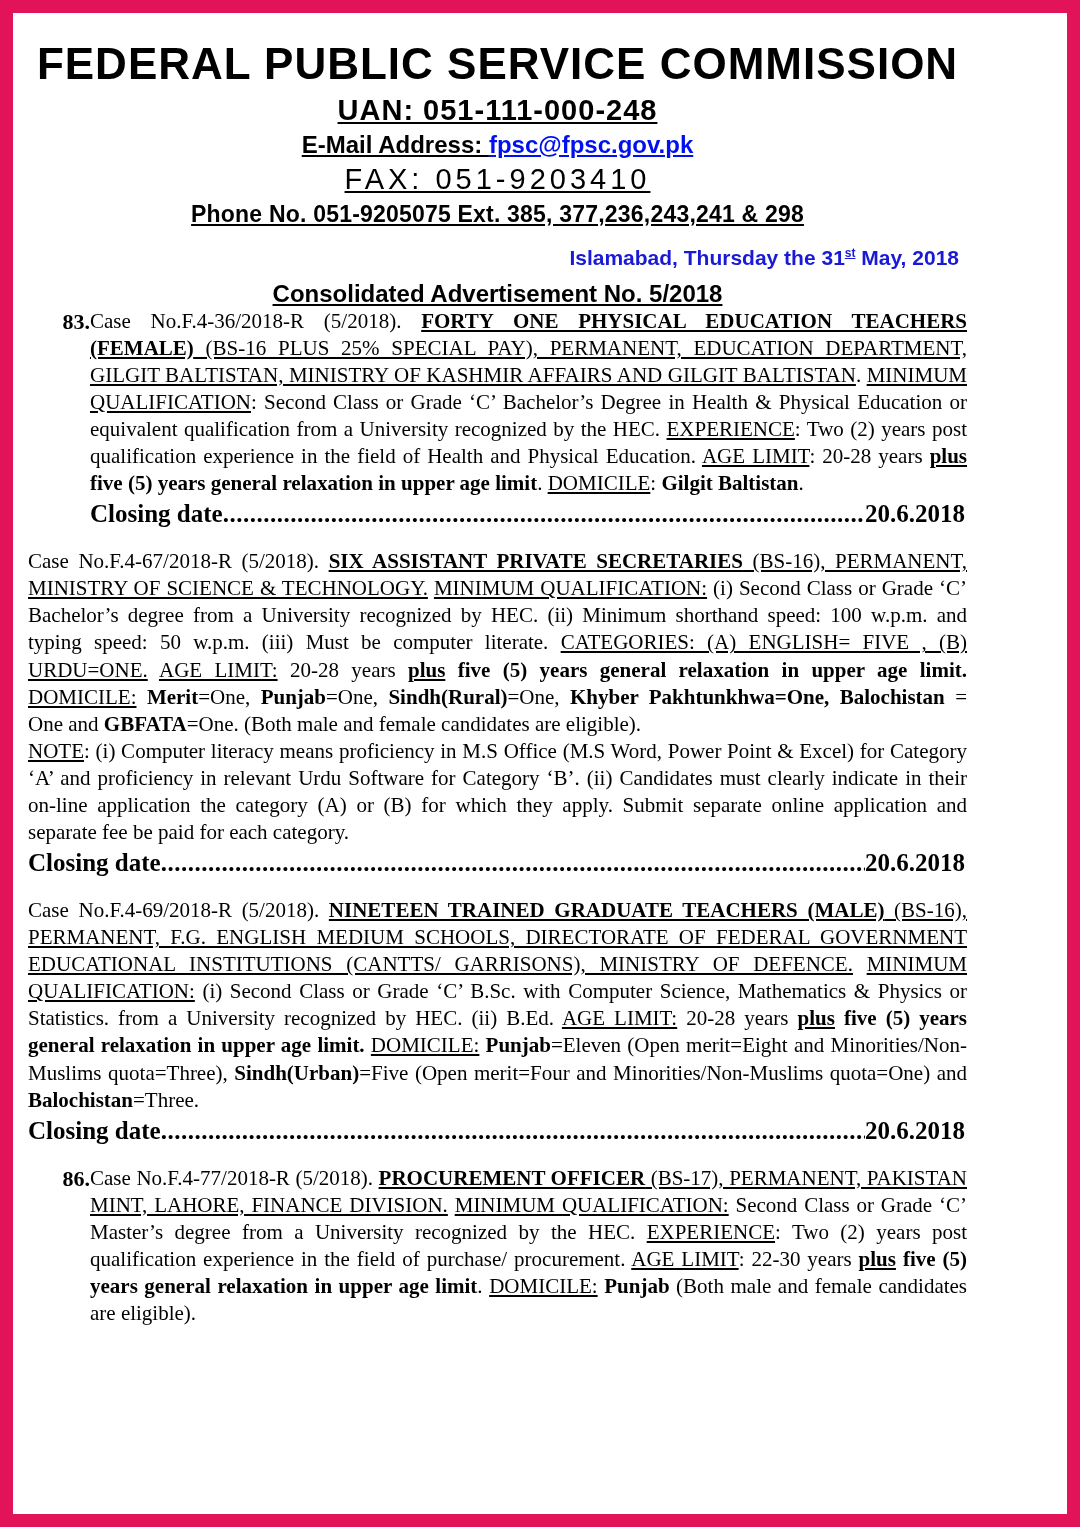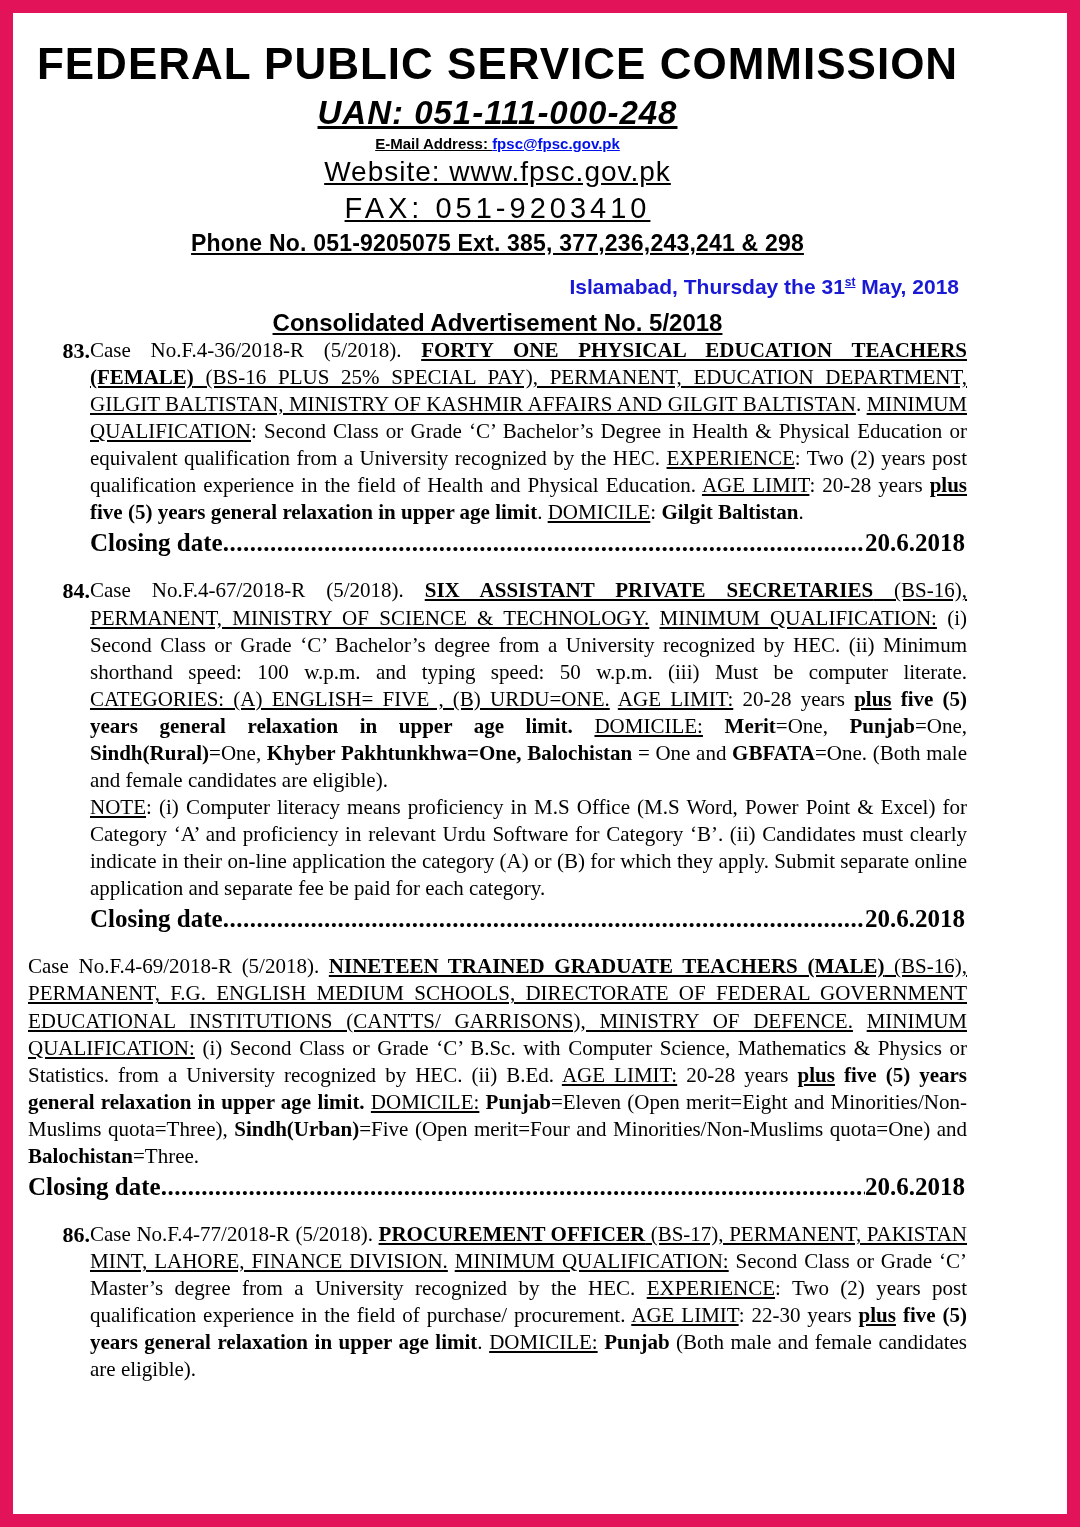--- a/index.html
+++ b/index.html
@@ -21,26 +21,26 @@
   }
   
   .hdr{text-align:center;}
   .hdr-title{
     font-family:"Liberation Sans", sans-serif;
     font-weight:900;font-size:44px;letter-spacing:1px;
     line-height:1.12;margin:0 0 4px 0;white-space:nowrap;
   }
   .hdr-uan{
     font-family:"Liberation Sans", sans-serif;
-    font-size:33px;font-weight:bold;letter-spacing:1px;
-    text-decoration:underline;line-height:1.25;font-style:italic;
+    font-size:29px;font-weight:bold;letter-spacing:1px;
+    text-decoration:underline;line-height:1.25;
   }
   .hdr-email{
     font-family:"Liberation Sans", sans-serif;
-    font-size:15px;font-weight:bold;line-height:1.35;
+    font-size:24px;font-weight:bold;line-height:1.35;
   }
   .hdr-email .lbl{text-decoration:underline;}
   .hdr-email a{color:var(--link-color);text-decoration:underline;}
   .hdr-web{
     font-family:"Liberation Sans", sans-serif;
     font-size:28px;letter-spacing:1px;
     text-decoration:underline;line-height:1.3;
   }
   .hdr-fax{
     font-family:"Liberation Sans", sans-serif;
@@ -102,21 +102,20 @@
 
 <div class="page">
 
   <div class="hdr">
     <h1 class="hdr-title">FEDERAL PUBLIC SERVICE COMMISSION</h1>
     <div class="hdr-uan">UAN: 051-111-000-248</div>
     <div class="hdr-email">
       <span class="lbl">E-Mail Address: </span>
       <a href="#">fpsc@fpsc.gov.pk</a>
     </div>
-    <div class="hdr-web">Website: www.fpsc.gov.pk</div>
     <div class="hdr-fax">FAX: 051-9203410</div>
     <div class="hdr-phone">Phone No.  051-9205075 Ext. 385, 377,236,243,241 &amp; 298</div>
   </div>
 
   <div class="dateline">
     <span>Islamabad, Thursday the 31</span><sup>st</sup><span> May, 2018</span>
   </div>
 
   <div class="ad-title">Consolidated Advertisement No. 5/2018</div>
 
@@ -130,21 +129,20 @@
           </div>
         <div class="closing">
           <span>Closing date</span>
             <span class="dots">....................................................................................................................................................................................................................................................................</span>
             <span class="cdate">20.6.2018</span>
         </div>
       </div>
     </div>
 
     <div class="item">
-      <div class="item-num">84.</div>
       <div class="item-body">
         <div>
             <p class="item-par"><span>Case No.F.4-67/2018-R (5/2018). </span><span class="b u">SIX ASSISTANT PRIVATE SECRETARIES</span><span class="u"> (BS-16), PERMANENT, MINISTRY OF SCIENCE &amp; TECHNOLOGY.</span><span> </span><span class="u">MINIMUM QUALIFICATION:</span><span> (i) Second Class or Grade ‘C’ Bachelor’s degree from a University recognized by HEC. (ii) Minimum shorthand speed: 100 w.p.m. and typing speed: 50 w.p.m. (iii) Must be computer literate. </span><span class="u">CATEGORIES: (A) ENGLISH= FIVE , (B) URDU=ONE.</span><span> </span><span class="u">AGE LIMIT:</span><span> 20-28 years </span><span class="b u">plus</span><span class="b"> five (5) years general relaxation in upper age limit. </span><span class="u">DOMICILE:</span><span> </span><span class="b">Merit</span><span>=One, </span><span class="b">Punjab</span><span>=One, </span><span class="b">Sindh(Rural)</span><span>=One, </span><span class="b">Khyber Pakhtunkhwa=One,</span><span> </span><span class="b">Balochistan</span><span> = One and </span><span class="b">GBFATA</span><span>=One. (Both male and female candidates are eligible).</span></p>
             <p class="item-par"><span class="u">NOTE</span><span>: (i) Computer literacy means proficiency in M.S Office (M.S Word, Power Point &amp; Excel) for Category ‘A’ and proficiency in relevant Urdu Software for Category ‘B’. (ii) Candidates must clearly indicate in their on-line application the category (A) or (B) for which they apply. Submit separate online application and separate fee be paid for each category.</span></p>
           </div>
         <div class="closing">
           <span>Closing date</span>
             <span class="dots">....................................................................................................................................................................................................................................................................</span>
             <span class="cdate">20.6.2018</span>
         </div>

